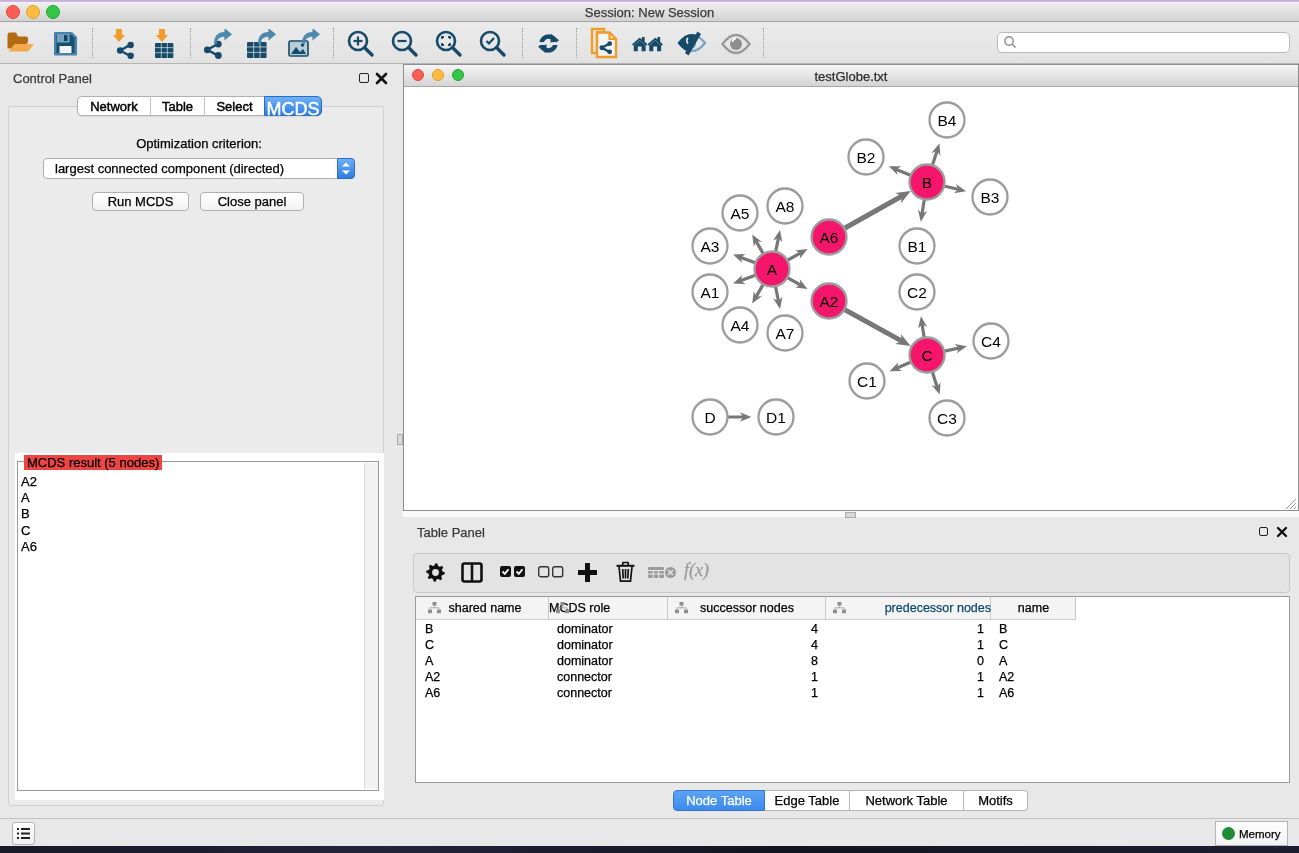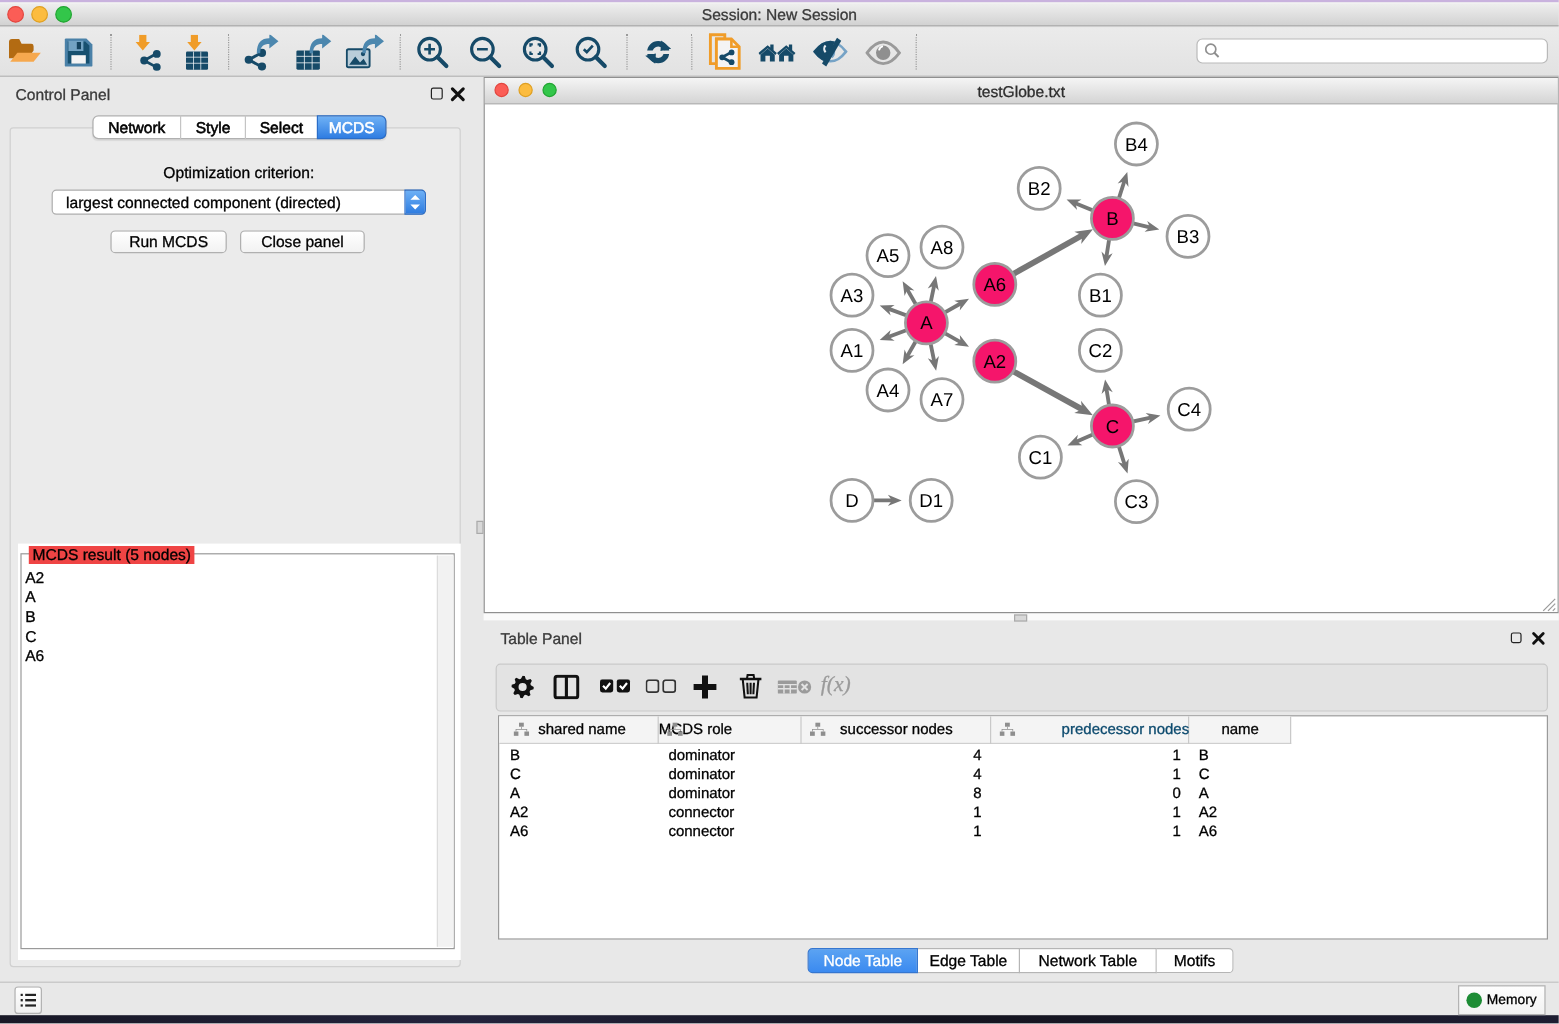--- a/index.html
+++ b/index.html
@@ -177,23 +177,23 @@
     <path d="M2,2 L11,11 M11,2 L2,11" stroke="#111" stroke-width="2.6" stroke-linecap="round"></path>
   </svg>
 
 <div class="abs" style="left:8px;top:106px;width:376px;height:700px;background:#ebebeb;border:1px solid #d0d0d0;border-radius:3px"></div>
 
 <div class="abs" style="left:77px;top:96px;width:245px;height:20px;background:#fff;border:1px solid #b0b0b0;border-radius:5px;box-shadow:0 1px 1px rgba(0,0,0,0.08)"></div>
 <div class="abs" style="left:150px;top:96px;width:1px;height:20px;background:#c4c4c4"></div>
 <div class="abs" style="left:204px;top:96px;width:1px;height:20px;background:#c4c4c4"></div>
 <div class="abs" style="left:264px;top:96px;width:58px;height:20px;background:linear-gradient(#6fb1f5,#2f7de2);border-radius:0 5px 5px 0;border:1px solid #2a6dc8"></div>
 <div class="abs tabt" style="left:77px;top:99px;width:74px;height:15px;font-size:13px;text-align:center;color:#000">Network</div>
-<div class="abs tabt" style="left:151px;top:99px;width:53px;height:15px;font-size:13px;text-align:center;color:#000">Style</div>
+<div class="abs tabt" style="left:151px;top:99px;width:53px;height:15px;font-size:13px;text-align:center;color:#000">Table</div>
 <div class="abs tabt" style="left:205px;top:99px;width:59px;height:15px;font-size:13px;text-align:center;color:#000">Select</div>
-<div class="abs tabt" style="left:264px;top:99px;width:58px;height:15px;font-size:13px;text-align:center;color:#fff">MCDS</div>
+<div class="abs tabt" style="left:264px;top:99px;width:58px;height:15px;font-size:18px;text-align:center;color:#fff">MCDS</div>
 
 <div class="abs" style="left:0px;top:136px;width:398px;text-align:center;font-size:13px;color:#000">Optimization criterion:</div>
 <div class="abs" style="left:43px;top:158px;width:312px;height:21px;background:#fff;border:1px solid #adadad;border-radius:4px"></div>
 <div class="abs" style="left:55px;top:161px;font-size:13px;color:#000">largest connected component (directed)</div>
 <div class="abs" style="left:337px;top:158px;width:18px;height:21px;background:linear-gradient(#6db0f6,#2e7ce0);border-radius:0 4px 4px 0;border:1px solid #2a6dc8"></div>
 <svg class="abs" style="left:340px;top:161px" width="12" height="15" viewBox="0 0 12 15">
     <path d="M2,5.5 L6,1.5 L10,5.5 Z M2,9.5 L6,13.5 L10,9.5 Z" fill="#fff"></path>
   </svg>
 
 <div class="abs" style="left:92px;top:192px;width:97px;height:19px;background:linear-gradient(#ffffff,#f2f2f2);border:1px solid #b0b0b0;border-radius:4px;font-size:13px;text-align:center;line-height:17px">Run MCDS</div>

